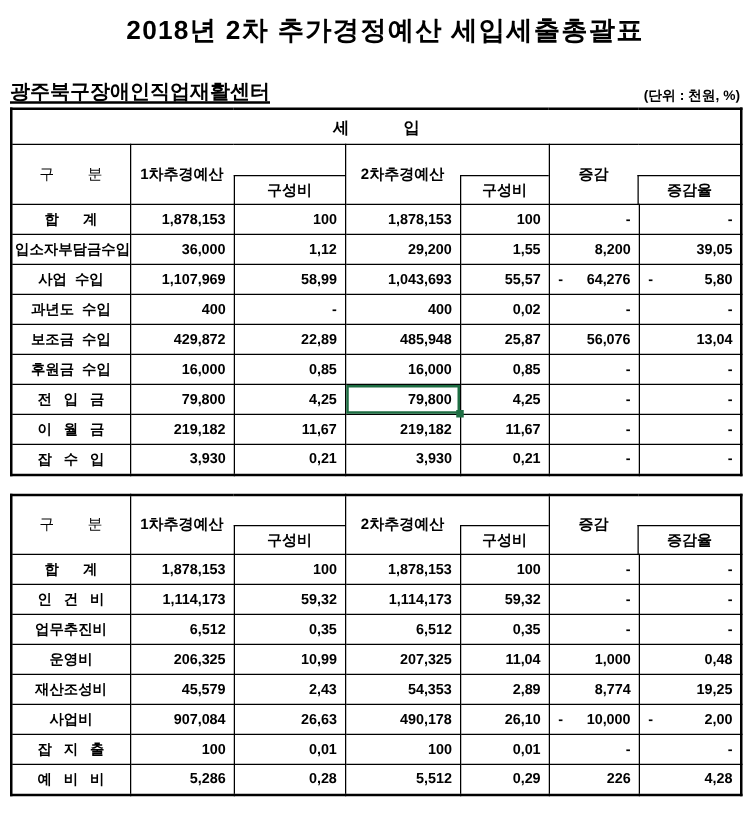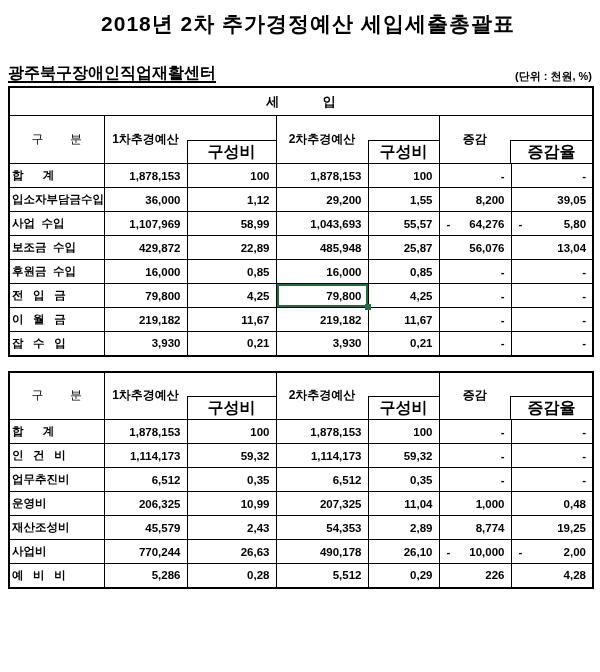--- a/index.html
+++ b/index.html
@@ -36,25 +36,25 @@
   th.group{position:relative;padding:0;}
   .glabel{
     position:absolute;left:0;top:0;bottom:0;
     display:flex;align-items:center;justify-content:center;
     font-size:12px;font-weight:700;width:calc(100% - var(--bw));
   }
   .gbox{
     position:absolute;right:0;bottom:-1px;width:var(--bw);height:24px;
     border-top:1px solid #000;border-left:1px solid #000;
     display:flex;align-items:center;justify-content:center;
-    font-size:16px;font-weight:700;box-sizing:border-box;
+    font-size:12px;font-weight:700;box-sizing:border-box;
   }
   tbody tr{height:24px;}
   td{font-size:11.5px;font-weight:600;padding:0 6px;vertical-align:middle;}
-  td.label{text-align:left;white-space:pre;padding:0 2px;}
+  td.label{text-align:center;white-space:pre;padding:0 2px;}
   td.num{text-align:right;font-variant-numeric:tabular-nums;}
   td .sign{float:left;padding-left:1px;}
   td.sel{
     position:relative;
     box-shadow:inset 0 0 0 2px var(--sel,#1e6e43);
   }
   td.sel .handle{
     position:absolute;right:-3px;bottom:-3px;width:6px;height:6px;
     background:var(--sel,#1e6e43);z-index:3;
   }
@@ -121,20 +121,29 @@
       <tr>
         <td class="label">사업  수입</td>
         <td class="num">1,107,969</td>
         <td class="num">58,99</td>
         <td class="num">1,043,693</td>
         <td class="num">55,57</td>
         <td class="num"><span class="sign">-</span><span>64,276</span></td>
         <td class="num"><span class="sign">-</span><span>5,80</span></td>
       </tr>
       <tr>
+        <td class="label">과년도  수입</td>
+        <td class="num">400</td>
+        <td class="num">-</td>
+        <td class="num">400</td>
+        <td class="num">0,02</td>
+        <td class="num">-</td>
+        <td class="num">-</td>
+      </tr>
+      <tr>
         <td class="label">보조금  수입</td>
         <td class="num">429,872</td>
         <td class="num">22,89</td>
         <td class="num">485,948</td>
         <td class="num">25,87</td>
         <td class="num">56,076</td>
         <td class="num">13,04</td>
       </tr>
       <tr>
         <td class="label">후원금  수입</td>
@@ -243,26 +252,35 @@
         <td class="label">재산조성비</td>
         <td class="num">45,579</td>
         <td class="num">2,43</td>
         <td class="num">54,353</td>
         <td class="num">2,89</td>
         <td class="num">8,774</td>
         <td class="num">19,25</td>
       </tr>
       <tr>
         <td class="label">사업비</td>
-        <td class="num">770,244</td>
+        <td class="num">907,084</td>
         <td class="num">26,63</td>
         <td class="num">490,178</td>
         <td class="num">26,10</td>
         <td class="num"><span class="sign">-</span><span>10,000</span></td>
         <td class="num"><span class="sign">-</span><span>2,00</span></td>
+      </tr>
+      <tr>
+        <td class="label">잡   지   출</td>
+        <td class="num">100</td>
+        <td class="num">0,01</td>
+        <td class="num">100</td>
+        <td class="num">0,01</td>
+        <td class="num">-</td>
+        <td class="num">-</td>
       </tr>
       <tr>
         <td class="label">예   비   비</td>
         <td class="num">5,286</td>
         <td class="num">0,28</td>
         <td class="num">5,512</td>
         <td class="num">0,29</td>
         <td class="num">226</td>
         <td class="num">4,28</td>
       </tr>

